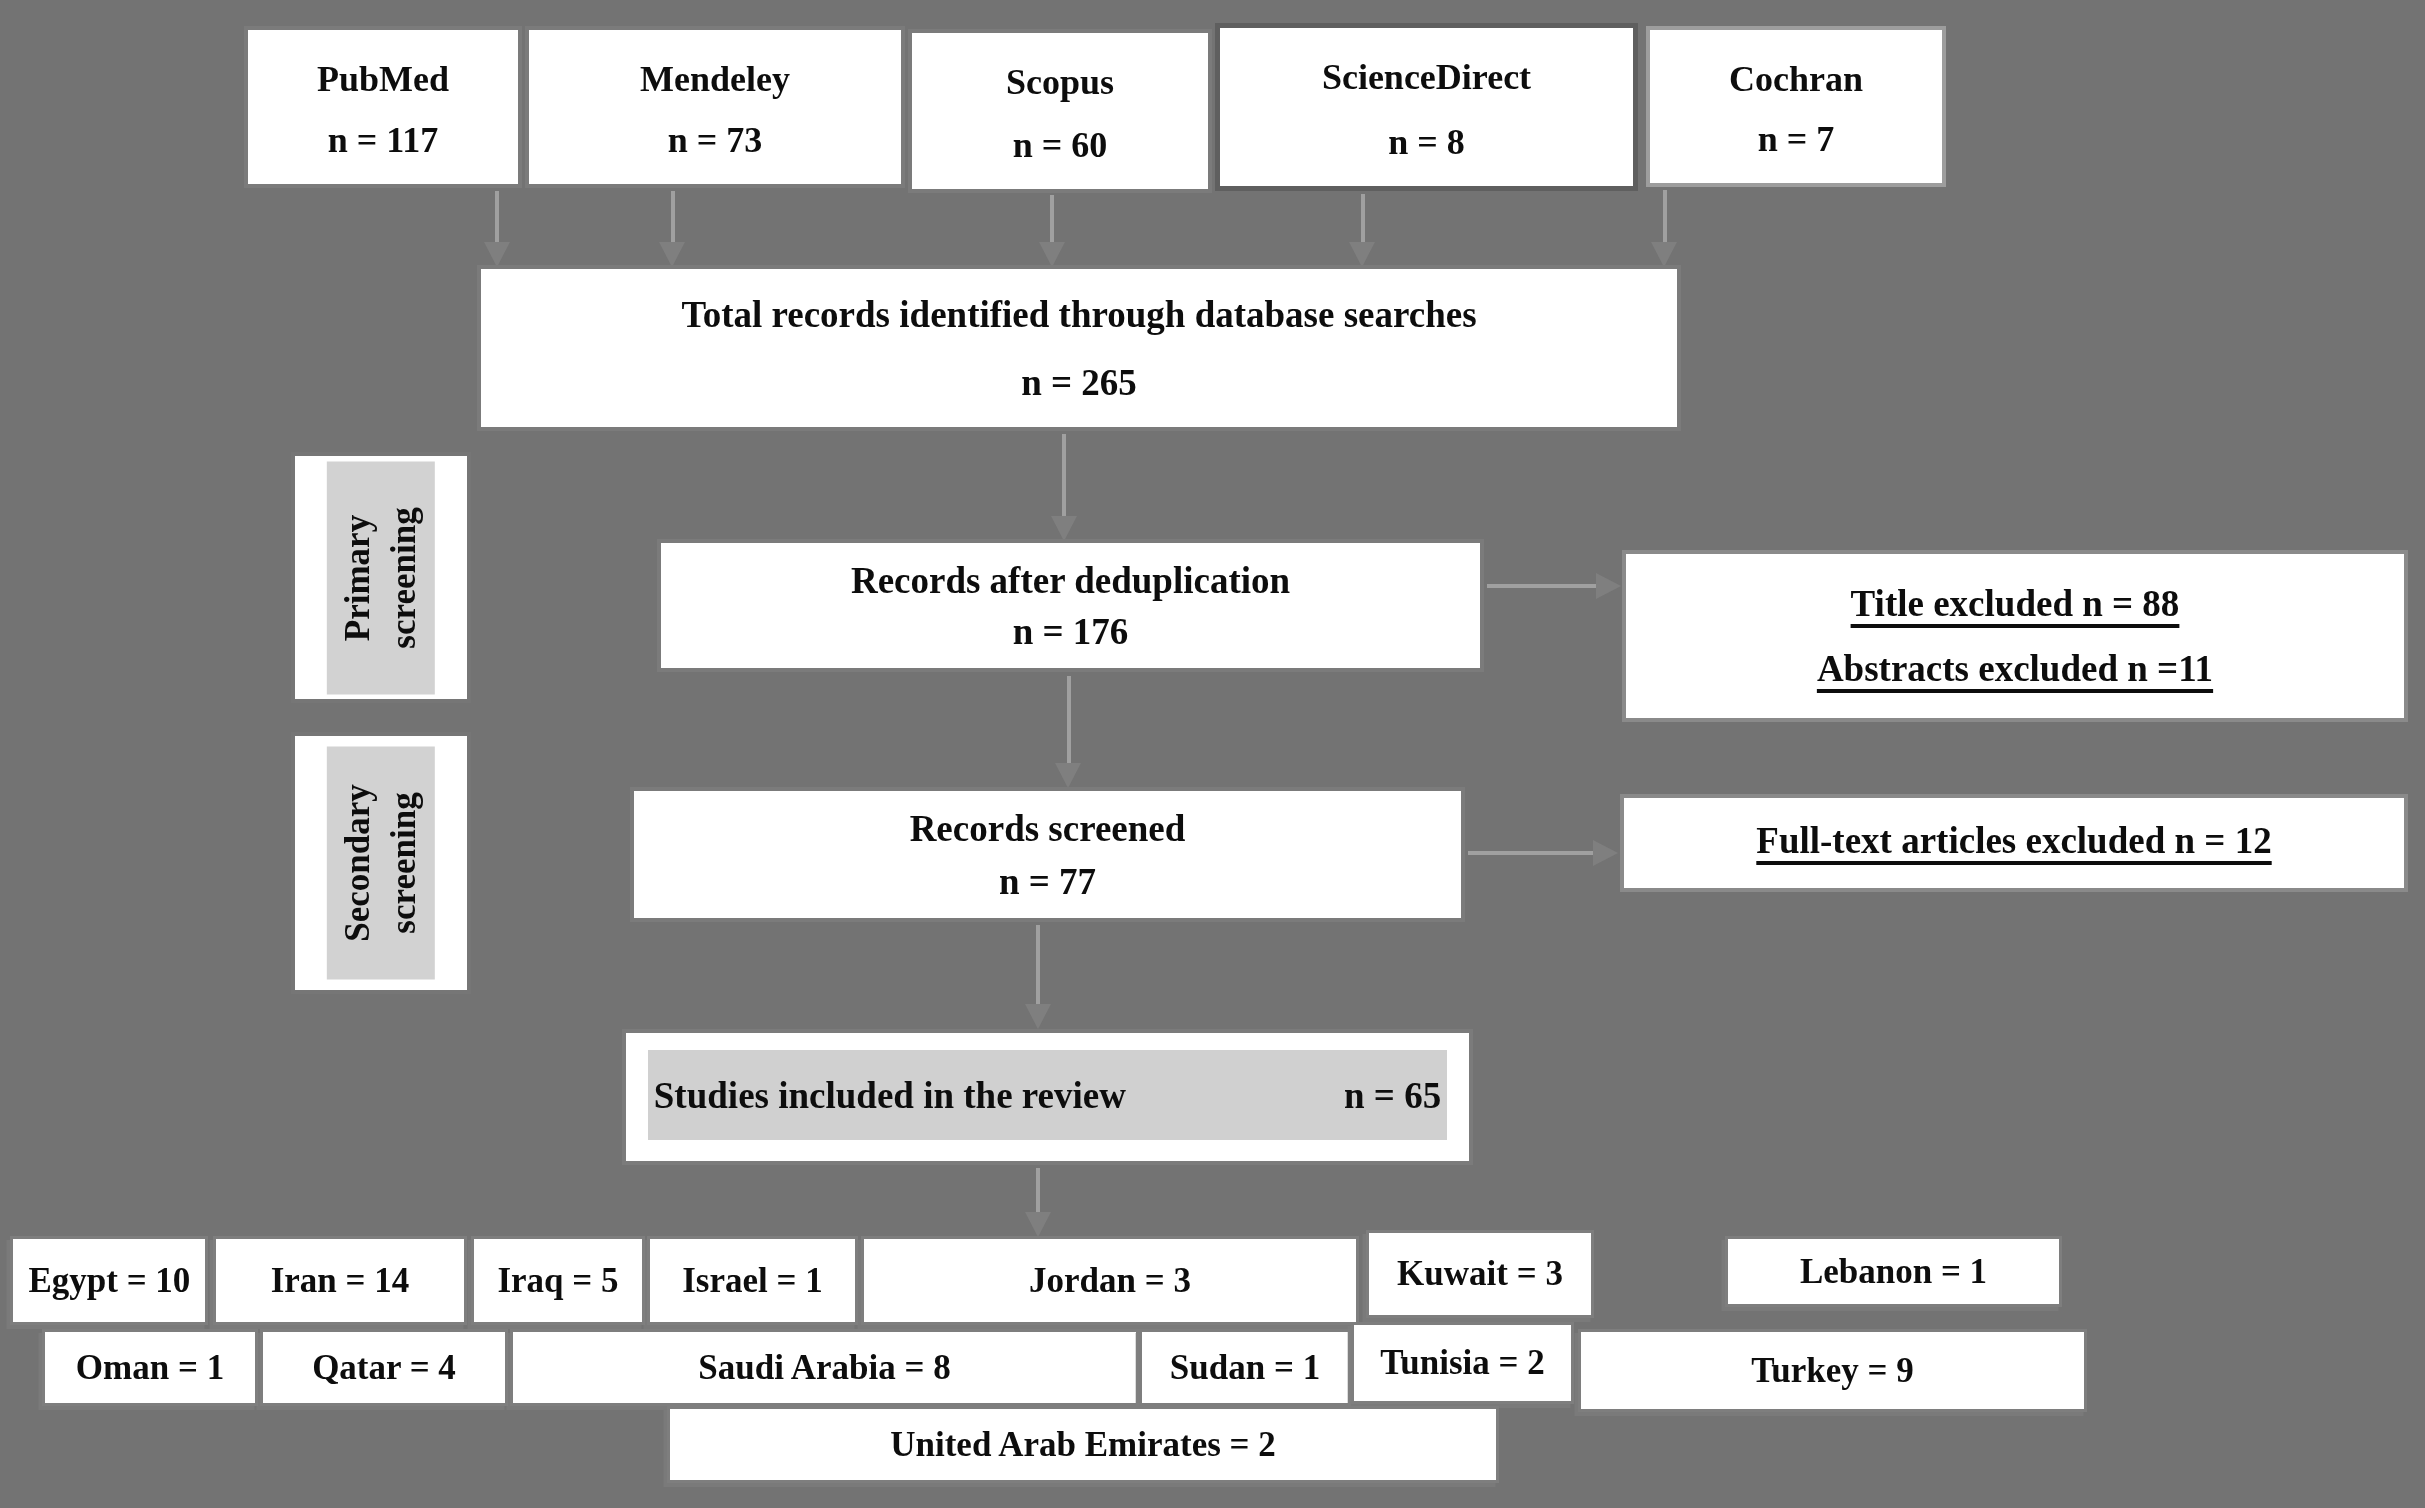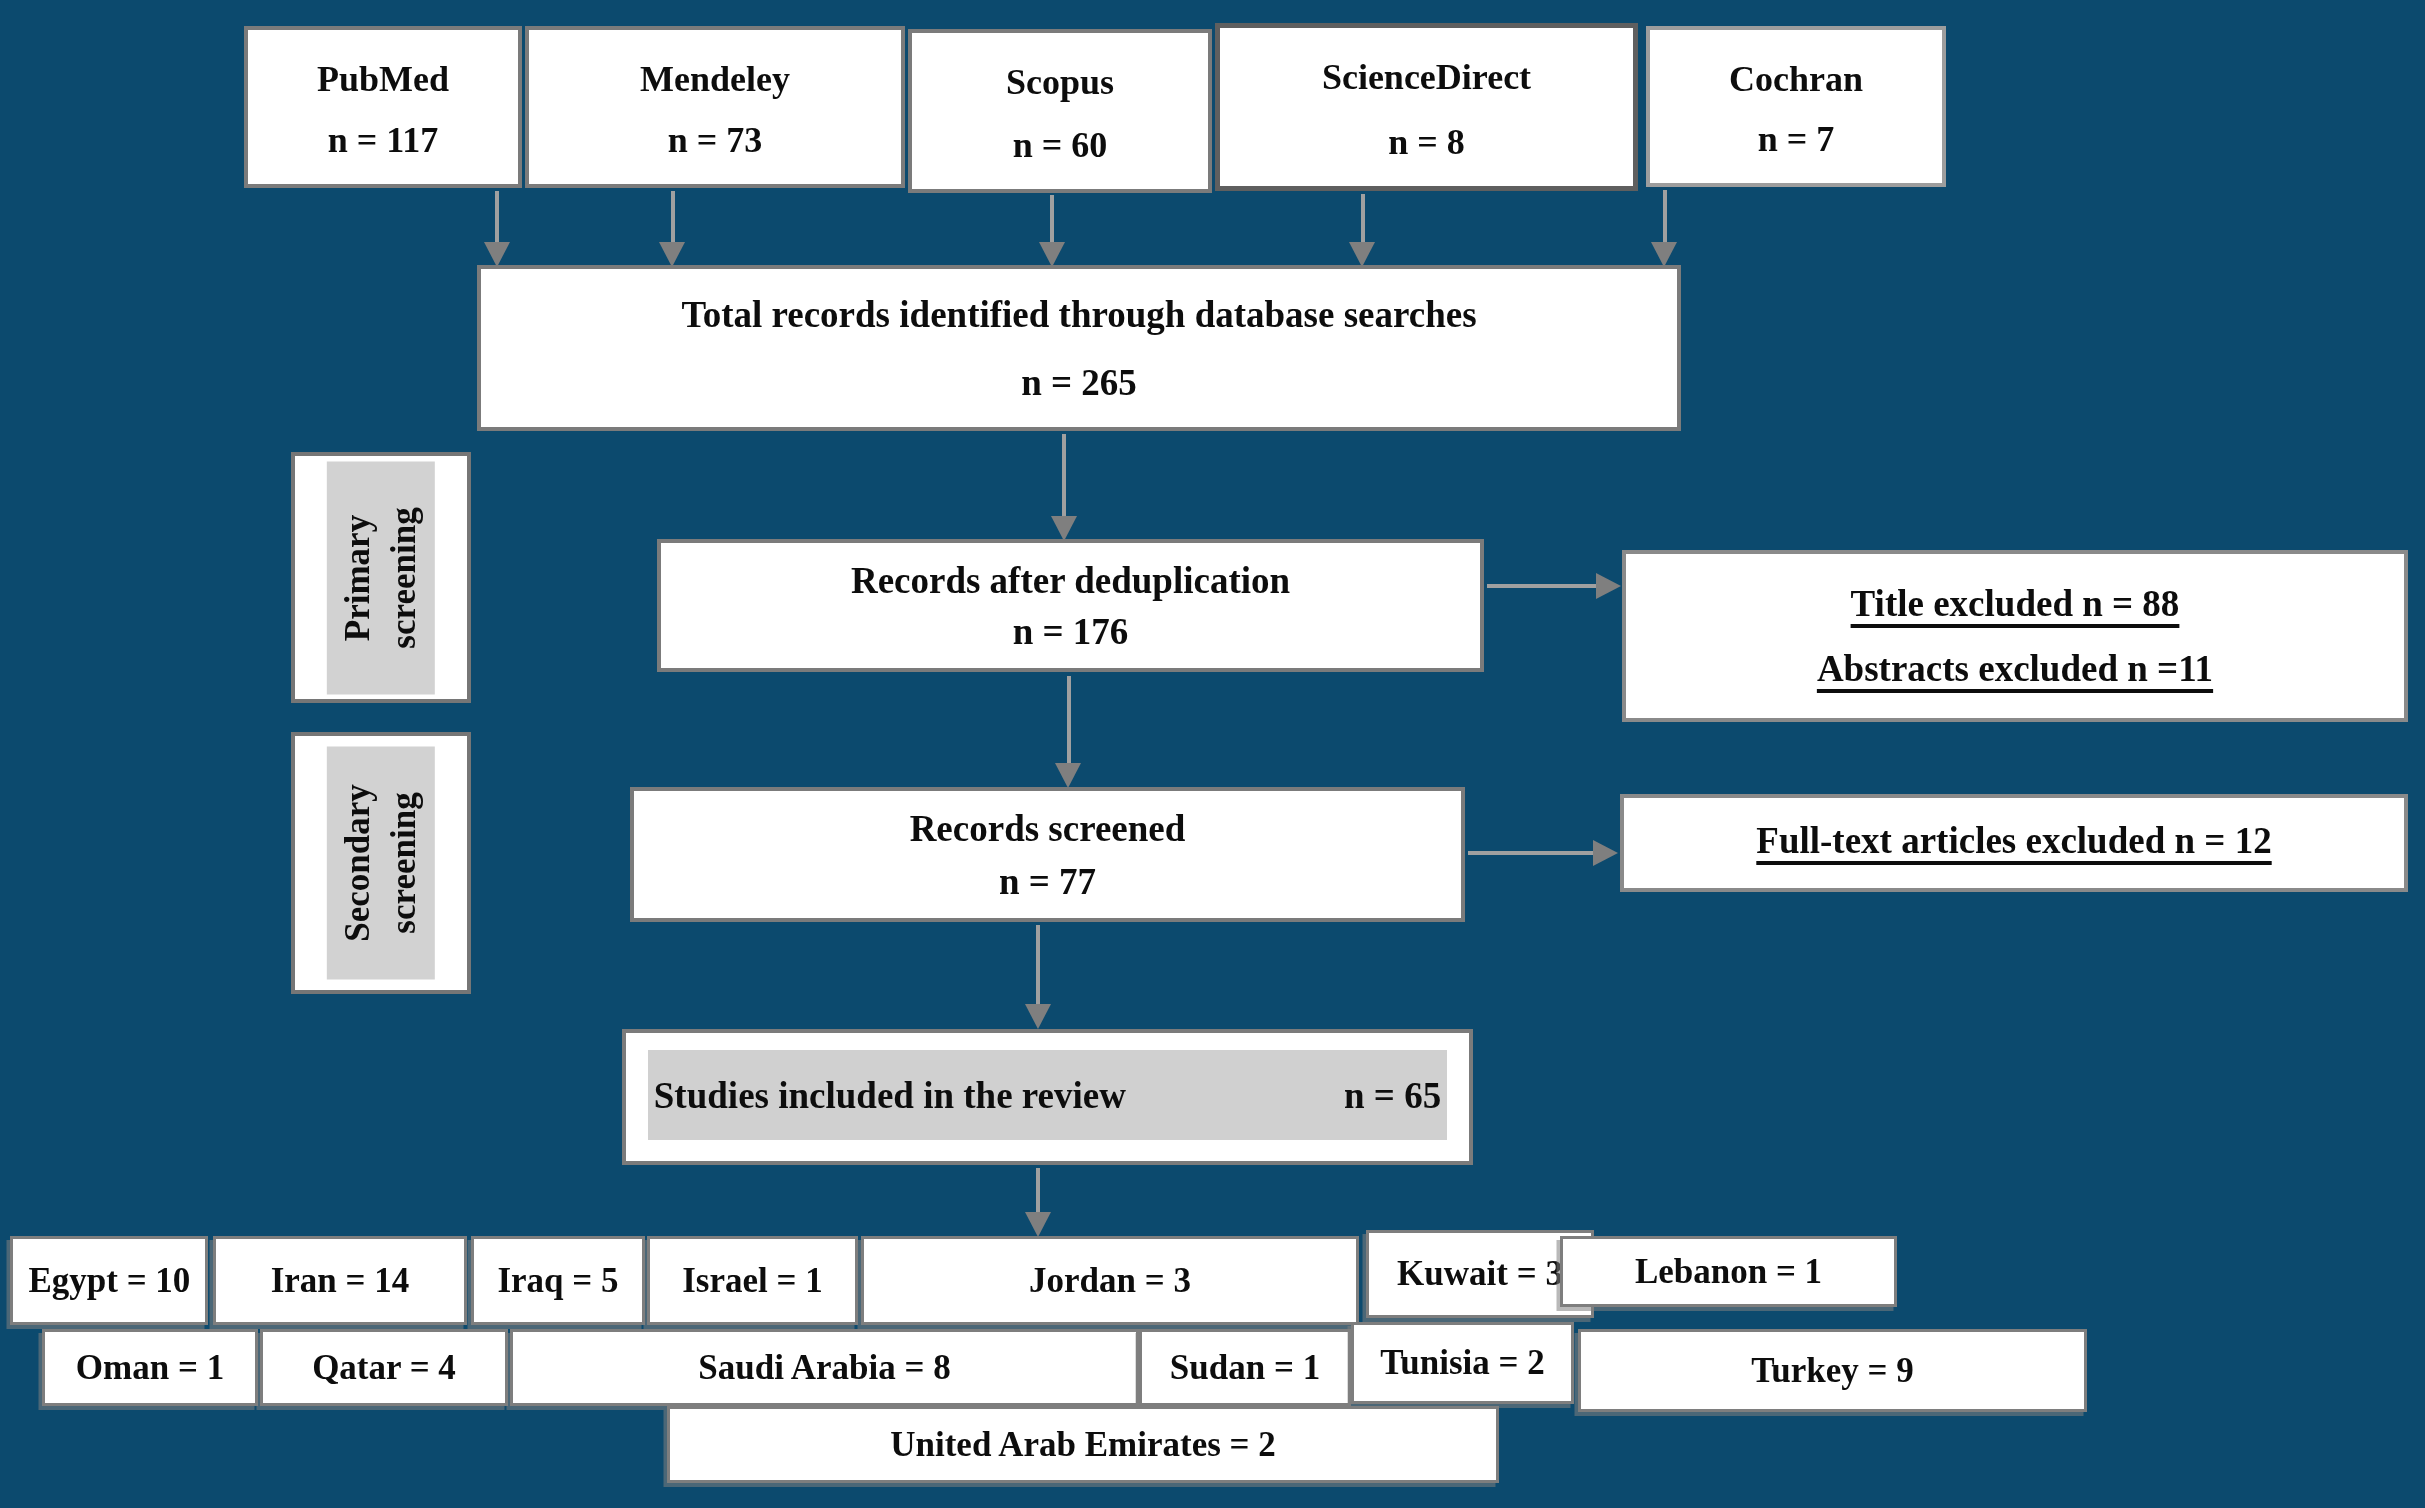--- a/index.html
+++ b/index.html
@@ -1,20 +1,20 @@
 <!DOCTYPE html>
 <html style="font-size:9.3px"><head>
 <meta charset="utf-8">
 <style>
   html,body{margin:0;padding:0;background:#ffffff;}
   #stage{
     position:relative;
     width:2426px;
     height:1509px;
-    background:#0c4a6e;
+    background:#737373;
     font-family:"Liberation Serif","DejaVu Serif",serif;
     font-weight:bold;
     color:#0d0d0d;
     overflow:hidden;
   }
   .box{
     position:absolute;
     box-sizing:border-box;
     border:4px solid #7b7b7b;
     background:#ffffff;
@@ -160,21 +160,21 @@
     </div>
   <div class="box country" style="left:647px;top:1236px;width:211px;height:89px">
       <span class="t">Israel = 1</span>
     </div>
   <div class="box country" style="left:861px;top:1236px;width:498px;height:89px">
       <span class="t">Jordan = 3</span>
     </div>
   <div class="box country" style="left:1366px;top:1230px;width:228px;height:88px">
       <span class="t">Kuwait = 3</span>
     </div>
-  <div class="box country" style="left:1560px;top:1236px;width:337px;height:71px">
+  <div class="box country" style="left:1725px;top:1236px;width:337px;height:71px">
       <span class="t">Lebanon = 1</span>
     </div>
 
   <div class="box country" style="left:42px;top:1329px;width:216px;height:77px">
       <span class="t">Oman = 1</span>
     </div>
   <div class="box country" style="left:260px;top:1329px;width:248px;height:77px">
       <span class="t">Qatar = 4</span>
     </div>
   <div class="box country" style="left:510px;top:1329px;width:629px;height:77px">

